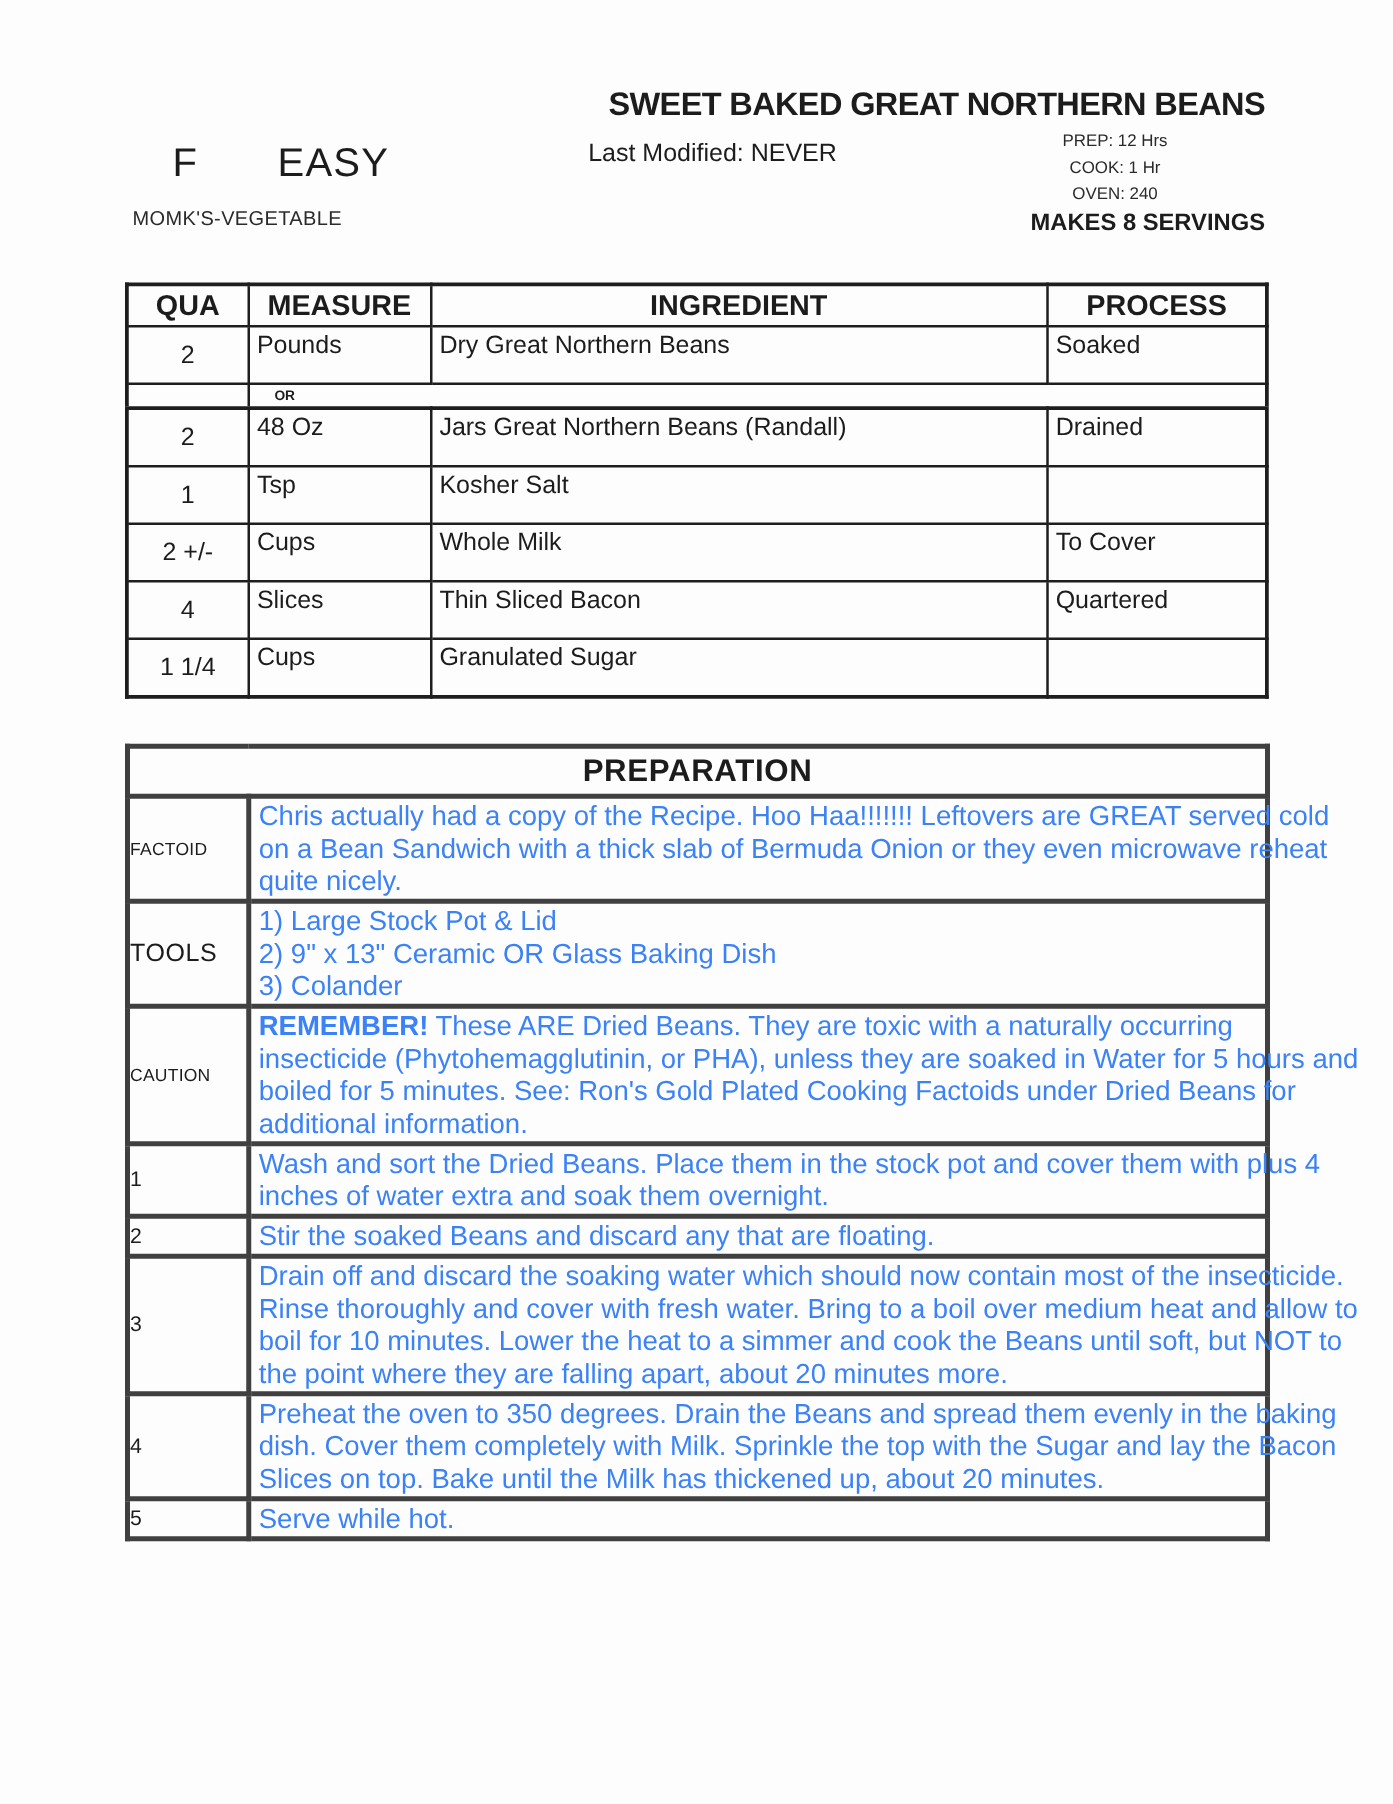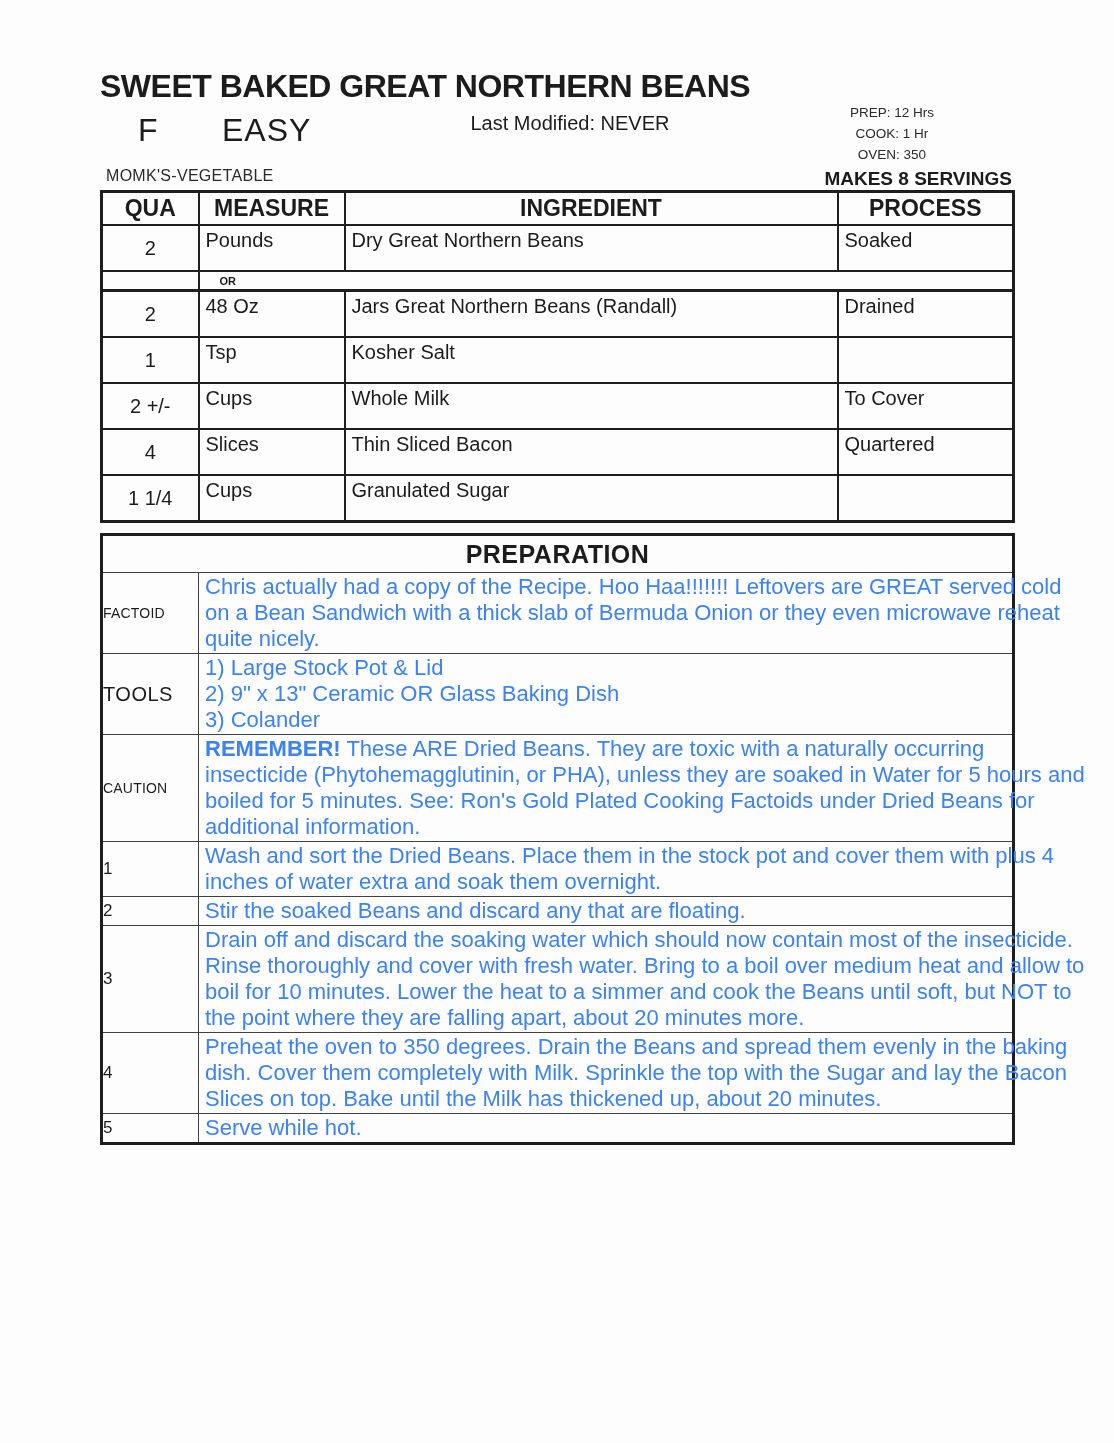--- a/index.html
+++ b/index.html
@@ -21,22 +21,22 @@
     left:100px; top:68px;
     width:912px;
   }
   
   .hdr-area{
     position:relative;
     height:122px;
   }
   .doc-title{
     position:absolute; left:0; top:0; width:100%;
-    text-align:left;
-    font-size:32px; font-weight:bold;
+    text-align:right;
+    font-size:26px; font-weight:bold;
     letter-spacing:-0.5px;
     white-space:nowrap;
   }
   .grade{
     position:absolute; left:38px; top:44px;
     font-size:32px; font-weight:400;
   }
   .difficulty{
     position:absolute; left:122px; top:44px;
     font-size:32px; font-weight:400;
@@ -63,20 +63,21 @@
   }
   .servings{
     position:absolute; right:0px; top:100px;
     font-size:19px; font-weight:bold;
   }
   
   table{
     border-collapse:collapse;
     table-layout:fixed;
     width:912px;
+    margin-top:36px;
   }
   .ing-table{ border:3px solid #1e1e1e; }
   .ing-table th, .ing-table td{
     border:2px solid #1e1e1e;
     vertical-align:middle;
     overflow:hidden;
     white-space:nowrap;
   }
   .ing-table th{
     height:31px;
@@ -99,21 +100,21 @@
   td.or-cell{
     font-size:11px;
     font-weight:bold;
     padding:0 0 0 6px;
     vertical-align:middle;
   }
   
   .prep-wrap{ margin-top:10px; }
   .prep-table{ border:3px solid #1e1e1e; }
   .prep-table td{
-    border:1px solid #404040;
+    border:4px solid #404040;
     vertical-align:middle;
   }
   td.prep-hdr{
     height:34px;
     text-align:center;
     font-size:25px;
     font-weight:bold;
     letter-spacing:0.5px;
   }
   td.lbl{
@@ -139,21 +140,21 @@
   <div class="content">
 
     <div class="hdr-area">
       <div class="doc-title">SWEET BAKED GREAT NORTHERN BEANS</div>
       <div class="grade">F</div>
       <div class="difficulty">EASY</div>
       <div class="lastmod">Last Modified: NEVER</div>
       <div class="prep-block">
         <div>PREP: 12 Hrs</div>
         <div>COOK: 1 Hr</div>
-        <div>OVEN: 350</div>
+        <div>OVEN: 240</div>
       </div>
       <div class="category">MOMK'S-VEGETABLE</div>
       <div class="servings">MAKES 8 SERVINGS</div>
     </div>
 
     <table class="ing-table">
       <colgroup>
           <col style="width:97px">
           <col style="width:146px">
           <col style="width:493px">

